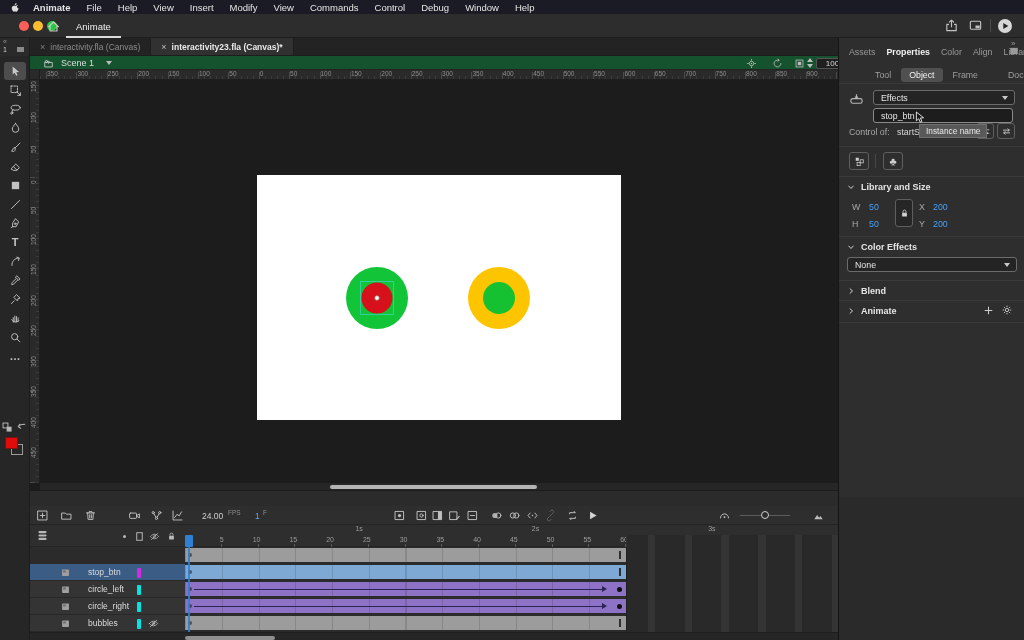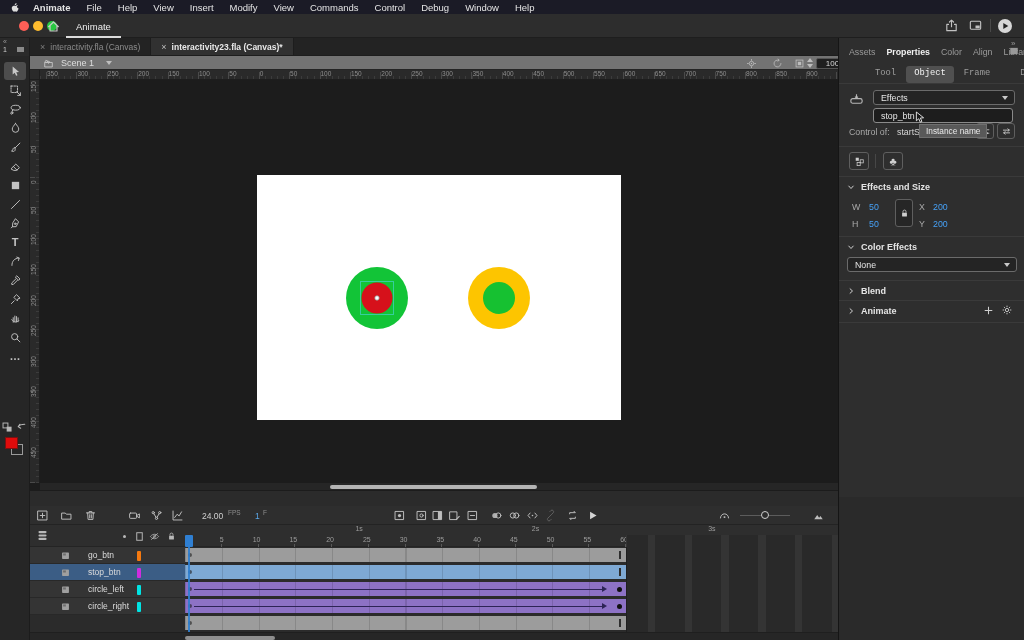--- a/index.html
+++ b/index.html
@@ -43,21 +43,21 @@
     display:flex; align-items:center; justify-content:center; color:#c3c3c3; }
   .tool.active { background:#4d4d4d; }
   .tool svg { width:13px; height:13px; }
   .tool .tchar { font-size:11px; font-weight:bold; color:#c3c3c3; line-height:1; }
   #fill-swatch-outline { position:absolute; left:11px; top:388px; width:12px; height:11px;
     border:1.5px solid #9a9a9a; background:#262626; }
   #fill-swatch { position:absolute; left:5px; top:381px; width:13px; height:12px; background:#e00b0b;
     border:1px solid #7c1010; }
 
   
-  #editbar { position:absolute; left:30px; top:56px; width:808px; height:14px; background:#737373;
+  #editbar { position:absolute; left:30px; top:56px; width:808px; height:14px; background:#14532d;
     border-bottom:1px solid #242424; font-size:9px; color:#dedede; }
   #editbar svg { width:11px; height:11px; }
   .chev { display:inline-block; width:0; height:0; border-left:3.5px solid transparent;
     border-right:3.5px solid transparent; border-top:4px solid #bdbdbd; }
   #zoom-box { position:absolute; left:786px; top:1.5px; width:40px; height:11px; background:#1f1f1f;
     border:1px solid #555; border-radius:2px; font-size:8px; color:#d8d8d8; display:flex;
     align-items:center; justify-content:center; }
   #zoom-chev { position:absolute; left:828px; top:5px; }
 
   
@@ -85,22 +85,22 @@
     background:#b4b4b4; border-radius:2px; }
 
   
   #props { position:absolute; left:838px; top:38px; width:186px; height:602px; background:#2e2e2e;
     border-left:1px solid #151515; font-size:9px; }
   #props-lower { position:absolute; left:0; top:459px; width:186px; height:143px; background:#2a2a2a; }
   .ptabs { position:absolute; left:0; top:6px; width:186px; height:16px; display:flex; gap:0;
     padding-left:10px; align-items:center; }
   .ptab { font-size:8.8px; color:#9a9a9a; margin-right:11px; white-space:nowrap; }
   .ptab.active { color:#f0f0f0; font-weight:bold; }
-  .stabs { position:absolute; left:0; top:28px; width:186px; height:18px; display:flex; 
-    padding-left:28px; border-bottom:1px solid #3a3a3a;font-family:Liberation Mono, monospace; }
+  .stabs { position:absolute; left:0; top:28px; width:186px; height:18px; display:flex; align-items:center;
+    padding-left:28px; border-bottom:1px solid #3a3a3a; }
   .stab { font-size:8.8px; color:#9e9e9e; padding:2px 8px; border-radius:3px; margin-right:2px; }
   .stab.active { background:#505050; color:#f2f2f2; }
   .stab-sep { width:1px; height:11px; background:#4a4a4a; margin:0 6px; }
   .sec-div { position:absolute; left:0; width:186px; height:1px; background:#3a3a3a; }
   .sec-hdr { position:absolute; left:8px; font-size:9px; font-weight:bold; color:#e4e4e4;
     display:flex; align-items:center; gap:6px; }
   .sec-hdr svg { width:8px; height:8px; }
   .plabel { color:#a9a9a9; font-size:8.8px; }
   .pvalue { color:#46a0f5; font-size:8.8px; }
   .pselect { position:absolute; background:#242424; border:1px solid #6b6b6b; border-radius:3px;
@@ -490,21 +490,21 @@
   <div class="icon-btn" style="left:44px;top:114px;width:20px;height:18px">
     <span style="font-size:11px;color:#cfcfcf;line-height:1">♣</span>
   </div>
 
   <div class="sec-div" style="top:138px"></div>
 
   <div class="sec-hdr" style="top:144px">
     <svg viewBox="0 0 16 16" fill="none" stroke="#cfcfcf" stroke-width="2">
         <path d="M3 5.5 8 11l5-5.5"></path>
       </svg>
-    <span>Effects and Size</span>
+    <span>Library and Size</span>
   </div>
   <span class="abs plabel" style="left:13px;top:164px">W</span>
   <span class="abs pvalue" style="left:30px;top:164px">50</span>
   <span class="abs plabel" style="left:13px;top:181px">H</span>
   <span class="abs pvalue" style="left:30px;top:181px">50</span>
   <div class="icon-btn" style="left:56px;top:161px;width:18px;height:28px;background:#262626">
     <svg viewBox="0 0 16 16">
         <rect x="4.5" y="7" width="7" height="5.5" rx="1" fill="#cfcfcf"></rect>
         <path d="M5.8 7V5.2a2.2 2.2 0 0 1 4.4 0V7" fill="none" stroke="#cfcfcf" stroke-width="1.2"></path>
       </svg>
@@ -725,28 +725,20 @@
         <div class="frnum" style="left: 610.75px;">85</div>
         <div class="frtick" style="left: 623.75px;"></div>
         <div class="frsec" style="left: 170.4px;">1s</div>
         <div class="frsec" style="left: 346.8px;">2s</div>
         <div class="frsec" style="left: 523.2px;">3s</div>
       </div>
   </div>
   <div id="playhead-mark"></div>
   <div id="playhead-line"></div>
   <div id="layer-col">
-      <div class="lrow" style="top: 0px;">
-        <svg viewBox="0 0 16 16" fill="none" stroke="#bdbdbd" stroke-width="1.2" stroke-linecap="round" stroke-linejoin="round" class="pg">
-          <rect x="3" y="3.5" width="10" height="9.5" rx="1" fill="#9f9f9f" stroke="none"></rect>
-          <rect x="4.5" y="5" width="4" height="3" fill="#6e6e6e" stroke="none"></rect>
-        </svg>
-        <span class="lname">go_btn</span>
-        <span class="lswatch" style="background: rgb(245, 121, 15);"></span>
-      </div>
       <div class="lrow sel" style="top: 17px;">
         <svg viewBox="0 0 16 16" fill="none" stroke="#bdbdbd" stroke-width="1.2" stroke-linecap="round" stroke-linejoin="round" class="pg">
           <rect x="3" y="3.5" width="10" height="9.5" rx="1" fill="#9f9f9f" stroke="none"></rect>
           <rect x="4.5" y="5" width="4" height="3" fill="#6e6e6e" stroke="none"></rect>
         </svg>
         <span class="lname">stop_btn</span>
         <span class="lswatch" style="background: rgb(208, 44, 224);"></span>
       </div>
       <div class="lrow" style="top: 34px;">
         <svg viewBox="0 0 16 16" fill="none" stroke="#bdbdbd" stroke-width="1.2" stroke-linecap="round" stroke-linejoin="round" class="pg">
@@ -756,20 +748,33 @@
         <span class="lname">circle_left</span>
         <span class="lswatch" style="background: rgb(0, 228, 228);"></span>
       </div>
       <div class="lrow" style="top: 51px;">
         <svg viewBox="0 0 16 16" fill="none" stroke="#bdbdbd" stroke-width="1.2" stroke-linecap="round" stroke-linejoin="round" class="pg">
           <rect x="3" y="3.5" width="10" height="9.5" rx="1" fill="#9f9f9f" stroke="none"></rect>
           <rect x="4.5" y="5" width="4" height="3" fill="#6e6e6e" stroke="none"></rect>
         </svg>
         <span class="lname">circle_right</span>
         <span class="lswatch" style="background: rgb(0, 228, 228);"></span>
+      </div>
+      <div class="lrow" style="top: 68px;">
+        <svg viewBox="0 0 16 16" fill="none" stroke="#bdbdbd" stroke-width="1.2" stroke-linecap="round" stroke-linejoin="round" class="pg">
+          <rect x="3" y="3.5" width="10" height="9.5" rx="1" fill="#9f9f9f" stroke="none"></rect>
+          <rect x="4.5" y="5" width="4" height="3" fill="#6e6e6e" stroke="none"></rect>
+        </svg>
+        <span class="lname">bubbles</span>
+        <span class="lswatch" style="background: rgb(0, 228, 228);"></span>
+        <svg viewBox="0 0 16 16" fill="none" stroke="#bdbdbd" stroke-width="1.2" stroke-linecap="round" stroke-linejoin="round" class="leye">
+          <path d="M2 8s2.4-3.3 6-3.3S14 8 14 8s-2.4 3.3-6 3.3S2 8 2 8z"></path>
+          <circle cx="8" cy="8" r="1.6"></circle>
+          <path d="M3.2 12.8 12.8 3.2"></path>
+        </svg>
       </div>
     </div>
   <div id="trackwrap">
     <div id="stripes"></div>
     <div id="track-rows">
         <div class="trow" style="top: 0px;">
           <div class="tfill gray">
             <div class="kdot"></div>
             <div class="endbar"></div>
           </div>

